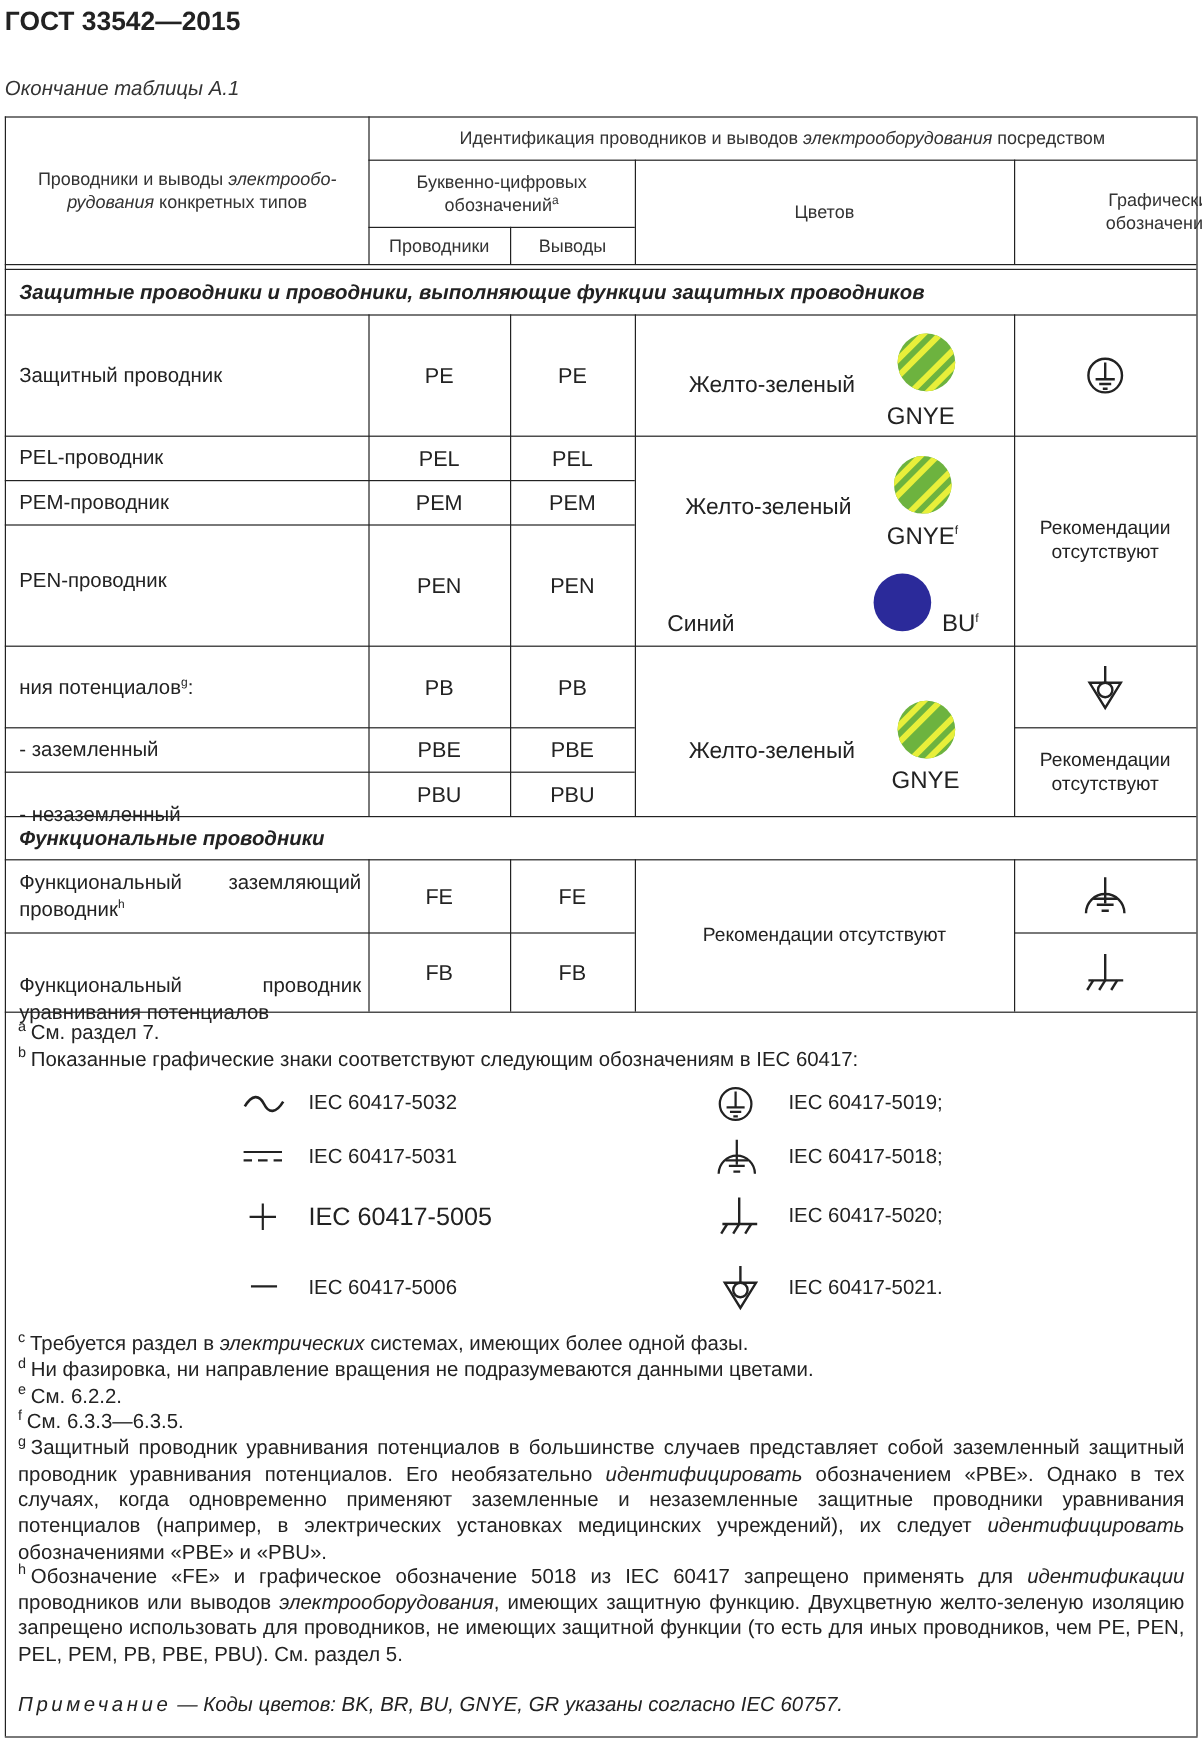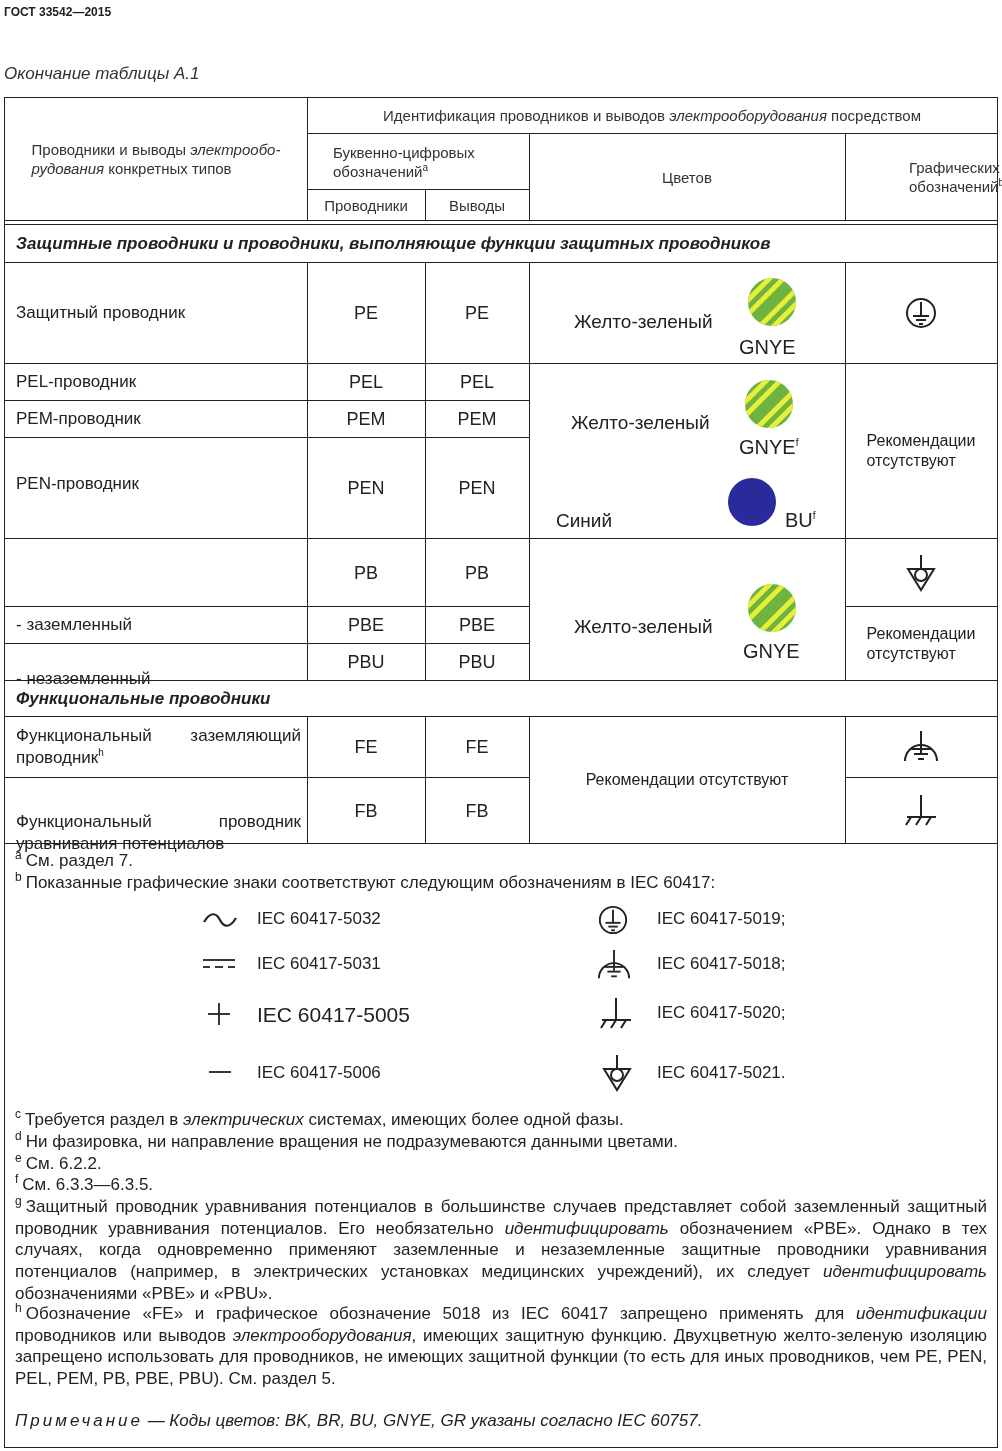--- a/index.html
+++ b/index.html
@@ -1,38 +1,38 @@
 <!DOCTYPE html>
 <html><head>
 <meta charset="utf-8">
 <style>
   html, body { margin:0; padding:0; background:#ffffff; }
   body { width:1002px; height:1451px; position:relative; overflow:hidden;
          font-family:"Liberation Sans", sans-serif; color:#222; }
   .abs { position:absolute; }
   .hline { position:absolute; height:0; border-top:1.5px solid #222; }
   .vline { position:absolute; width:0; border-left:1.5px solid #222; }
-  .cell { position:absolute; display:flex; align-items:center; justify-content:center; text-align:left; font-size:16px; line-height:20px; }
+  .cell { position:absolute; display:flex; align-items:center; justify-content:center; text-align:center; font-size:16px; line-height:20px; }
   .lcell { position:absolute; display:flex; align-items:center; font-size:17px; line-height:22px; padding-left:11px; box-sizing:border-box; }
   .hdr { font-size:15px; line-height:19px; color:#333; }
   .it { font-style:italic; }
   sup { font-size:10px; line-height:0; vertical-align:super; }
   .sect { font-weight:bold; font-style:italic; font-size:17px; }
   .code { font-size:18px; }
   .just { text-align:justify; text-align-last:justify; }
   .foot { position:absolute; left:15px; width:972px; font-size:17px; line-height:21.7px; text-align:justify; }
   .foot .lbl { font-size:12px; vertical-align:super; line-height:0; margin-right:4px; }
   .colorlbl { position:absolute; font-size:19px; }
   .colorcode { position:absolute; font-size:20px; }
   .sym svg { display:block; }
 </style>
 </head>
 <body>
 
-<div class="abs" style="left:4px;top:5px;font-size:12px;font-weight:bold;">ГОСТ 33542—2015</div>
+<div class="abs" style="left:4px;top:5px;font-size:22px;font-weight:bold;">ГОСТ 33542—2015</div>
 <div class="abs it" style="left:4px;top:64px;font-size:17px;color:#333;">Окончание таблицы А.1</div>
 
 <div>
 
   <div class="hline" style="left:4px;top:97px;width:993px;"></div>
   <div class="vline" style="left:4px;top:97px;height:1350px;"></div>
   <div class="vline" style="left:997px;top:97px;height:1350px;"></div>
   <div class="hline" style="left:4px;top:1447px;width:994px;"></div>
 
   <div class="hline" style="left:307px;top:133px;width:690px;"></div>
@@ -179,20 +179,21 @@
   </div>
   <div class="colorcode" style="left:785px;top:509px;"><span>BU</span><sup>f</sup></div>
 </div>
 <div class="cell" style="left:845px;top:364px;width:152px;height:174px;font-size:16px;">
   <div><span>Рекомендации</span><br><span>отсутствуют</span></div>
 </div>
 
 <div>
   <div class="lcell" style="left:5px;top:539px;width:302px;height:67px;">
     <div style="width:285px;">
+      <div><span>ния потенциалов</span><sup>g</sup><span>:</span></div>
     </div>
   </div>
   <div class="cell code" style="left:307px;top:539px;width:118px;height:67px;">PB</div>
   <div class="cell code" style="left:425px;top:539px;width:104px;height:67px;">PB</div>
 </div>
 
 <div>
   <div class="lcell" style="left:5px;top:607px;width:302px;height:36px;">- заземленный</div>
   <div class="cell code" style="left:307px;top:607px;width:118px;height:36px;">PBE</div>
   <div class="cell code" style="left:425px;top:607px;width:104px;height:36px;">PBE</div>

